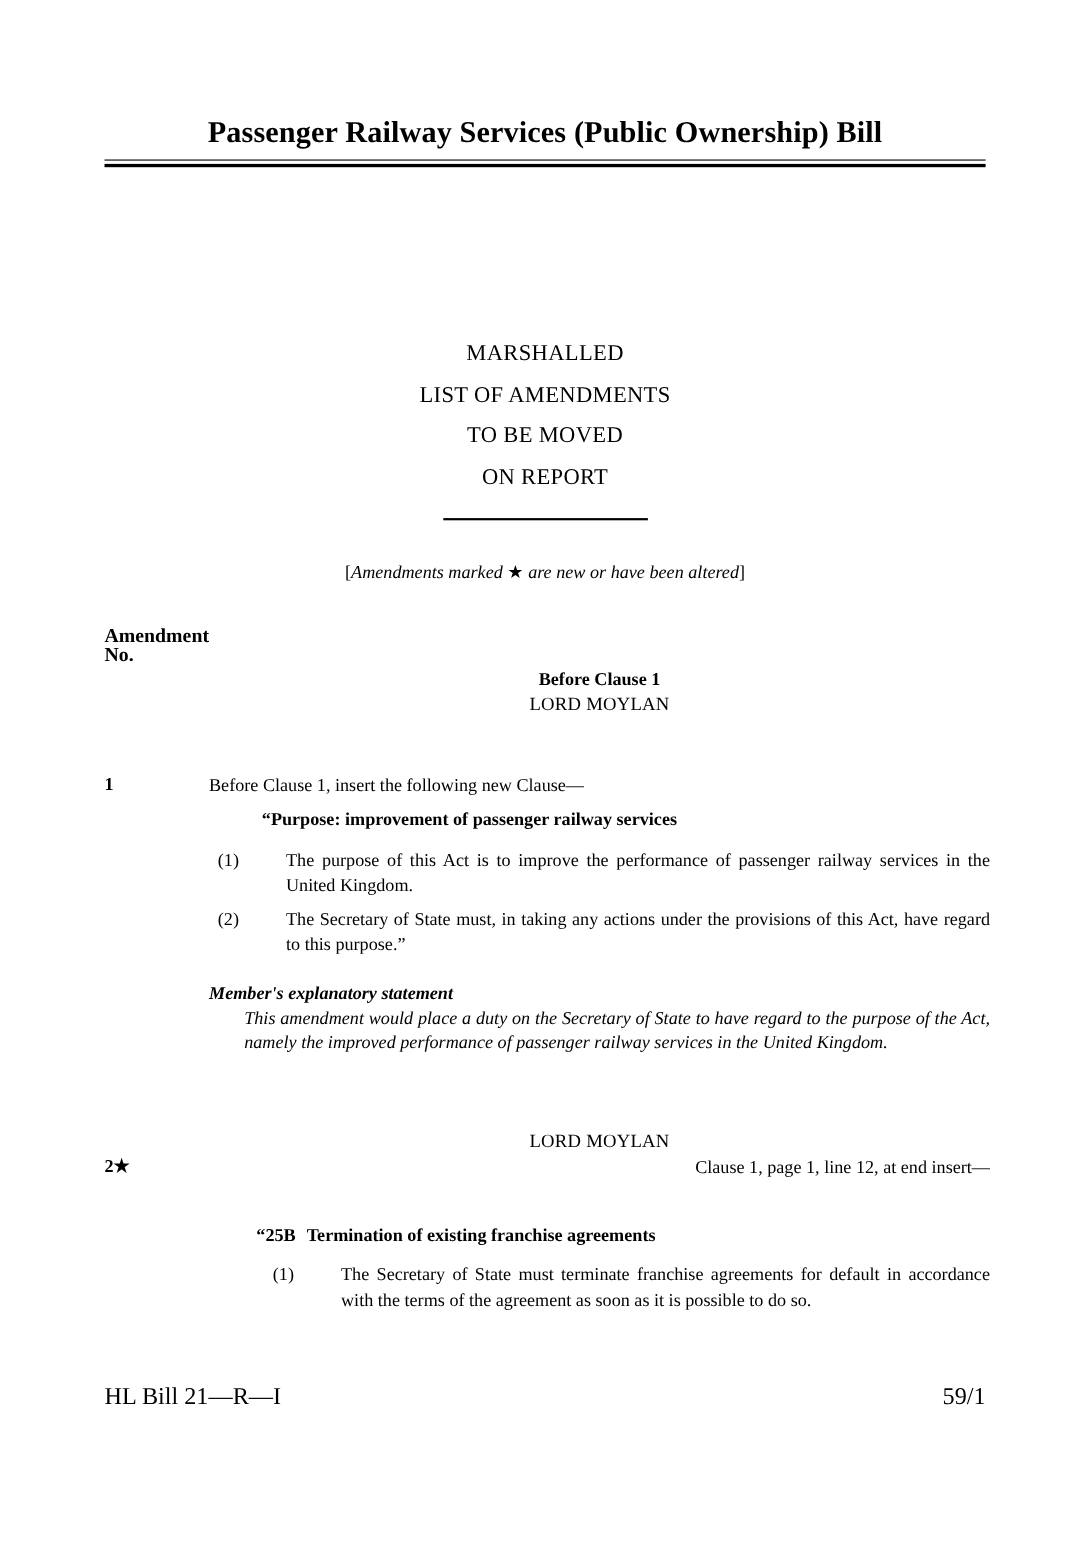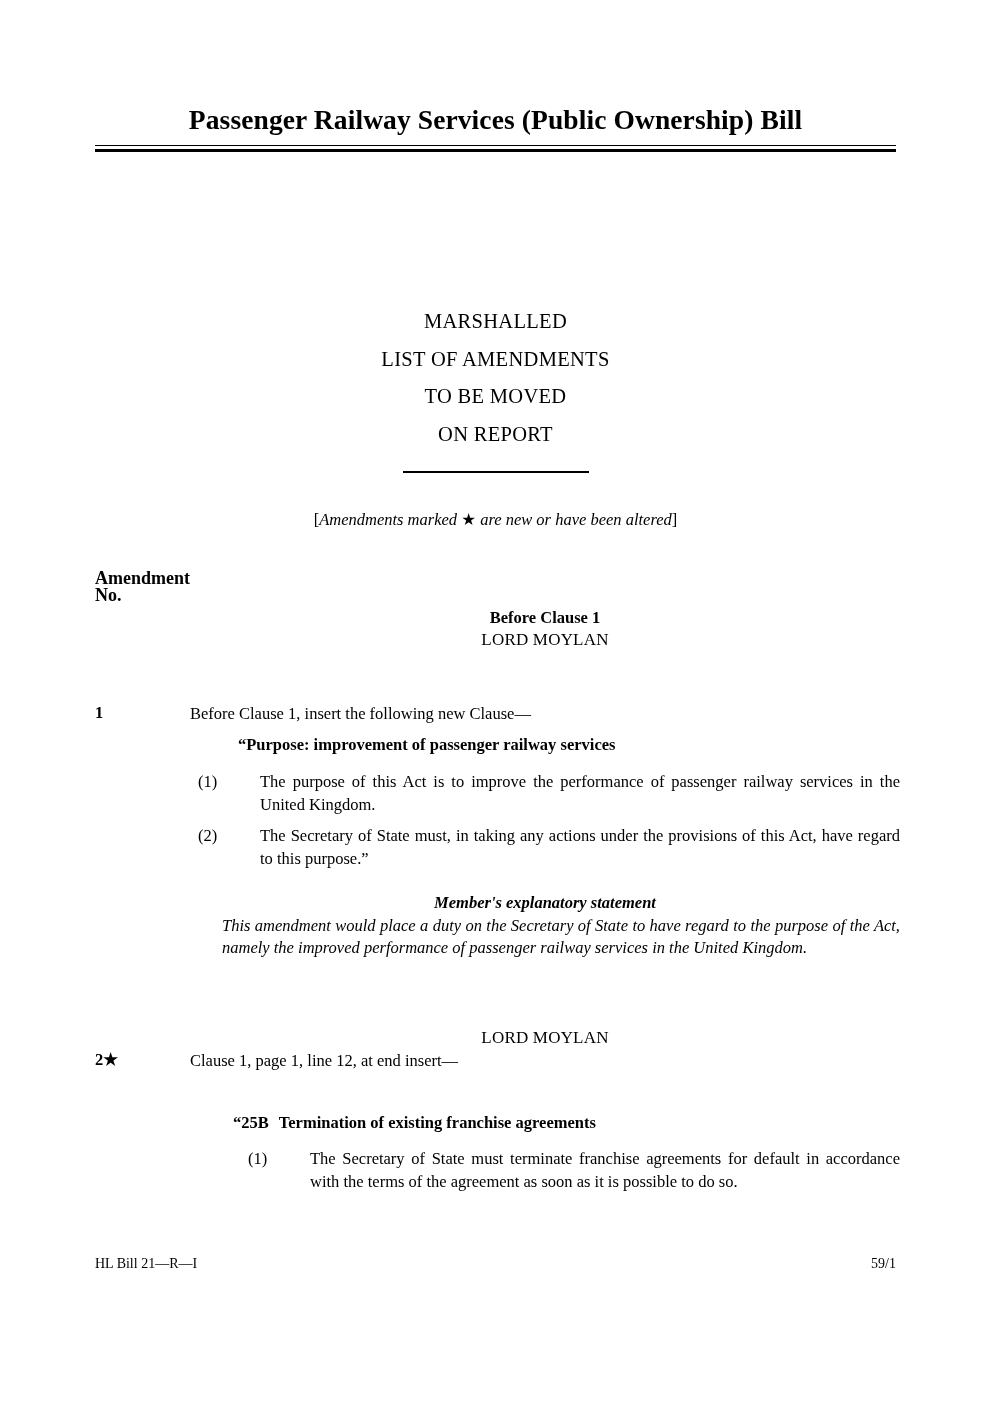--- a/index.html
+++ b/index.html
@@ -148,21 +148,21 @@
   #amend-num-2 { top: 1050px; }
 
   .amend-lead {
     position: absolute;
     left: 190px;
     width: 710px;
     font-size: 16.5px;
     line-height: 22px;
   }
   #amend-lead-1 { top: 703px; }
-  #amend-lead-2 { top: 1050px; }
+  #amend-lead-2 { top: 1050px; text-align: right; }
 
   .inserted-head {
     position: absolute;
     font-size: 16.5px;
     font-weight: bold;
   }
   #inserted-head-1 { left: 238px; top: 735px; }
   #inserted-head-2 { left: 233px; top: 1113px; }
   .hgap { display: inline-block; width: 10px; }
 
@@ -195,36 +195,35 @@
     position: absolute;
     left: 190px;
     top: 892px;
     width: 710px;
     font-size: 16.5px;
     line-height: 22.5px;
   }
   .expl-title {
     font-style: italic;
     font-weight: bold;
-    text-align: center;
   }
   .expl-body {
     font-style: italic;
     text-align: justify;
     text-justify: inter-word;
     margin-left: 32px;
   }
 
   
   .footer {
     position: absolute;
     left: 95px;
     top: 1256px;
     width: 801px;
-    font-size: 14px;
+    font-size: 22px;
   }
   .footer-left {
     float: left;
   }
   .footer-right {
     float: right;
   }
 </style>
 </head>
 <body>

